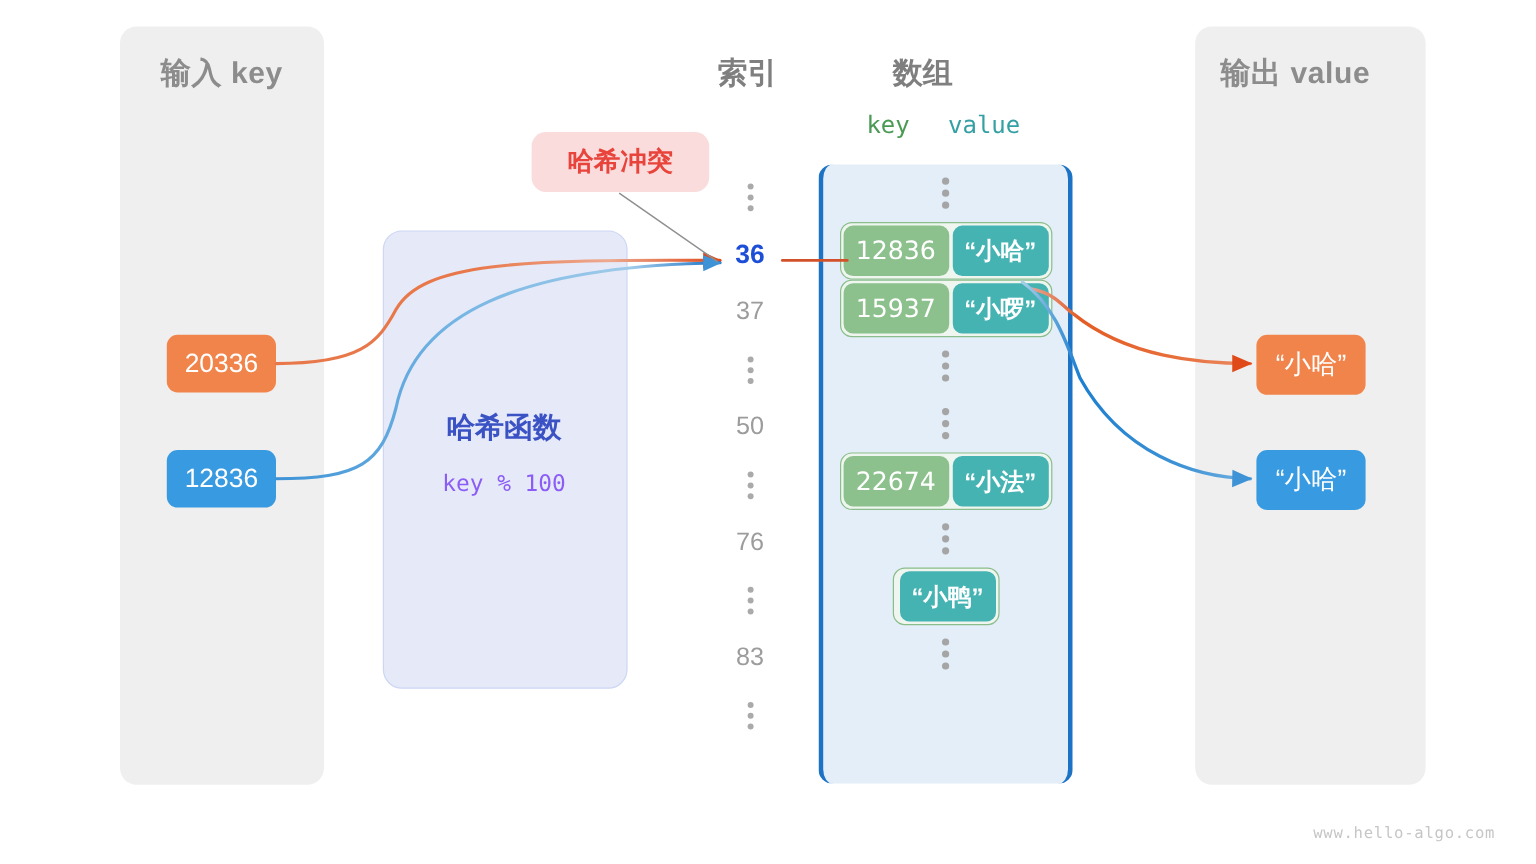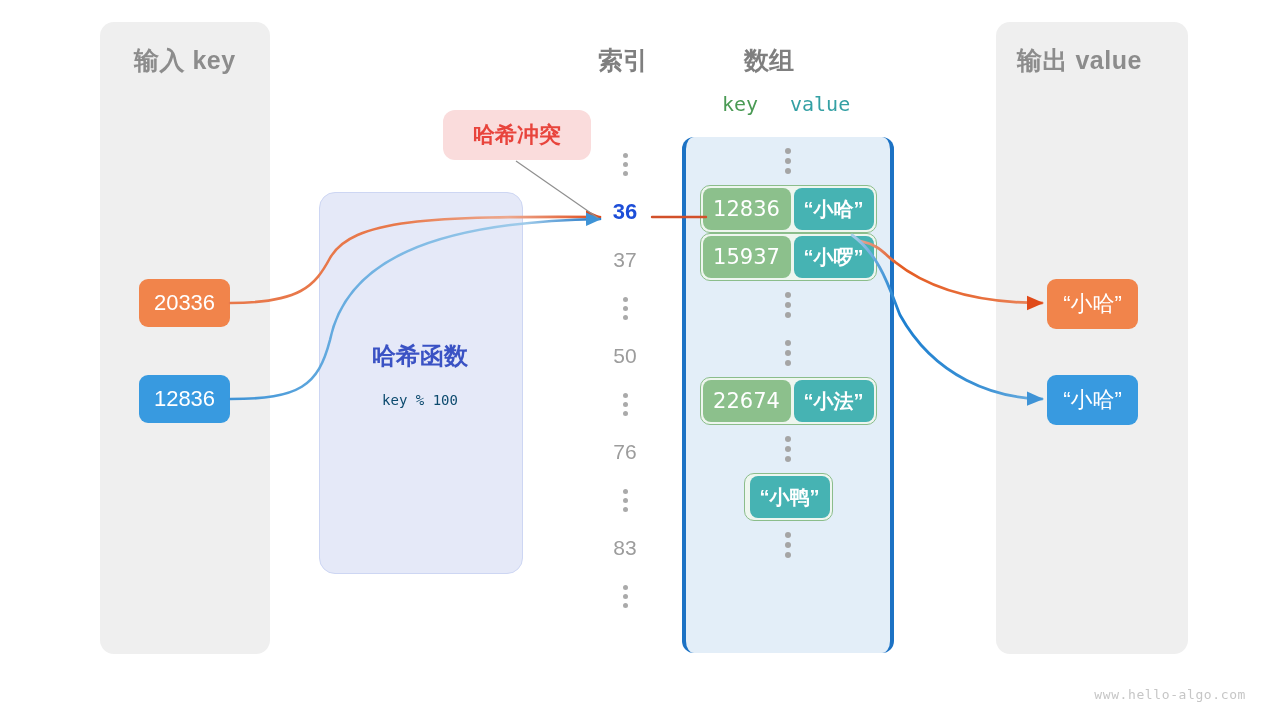--- a/index.html
+++ b/index.html
@@ -73,22 +73,22 @@
     font-size: 24px;
     font-weight: bold;
     color: #3a52c4;
   }
   #hash-formula {
     position: absolute;
     left: 319px; top: 392px;
     width: 202px;
     text-align: center;
     font-family: "DejaVu Sans Mono", "Liberation Mono", monospace;
-    font-size: 14px;
-    color: #0c4a6e;
+    font-size: 19px;
+    color: #8b5cf6;
   }
 
   
   .chip {
     position: absolute;
     border-radius: 9px;
     color: #ffffff;
     display: flex;
     align-items: center;
     justify-content: center;

